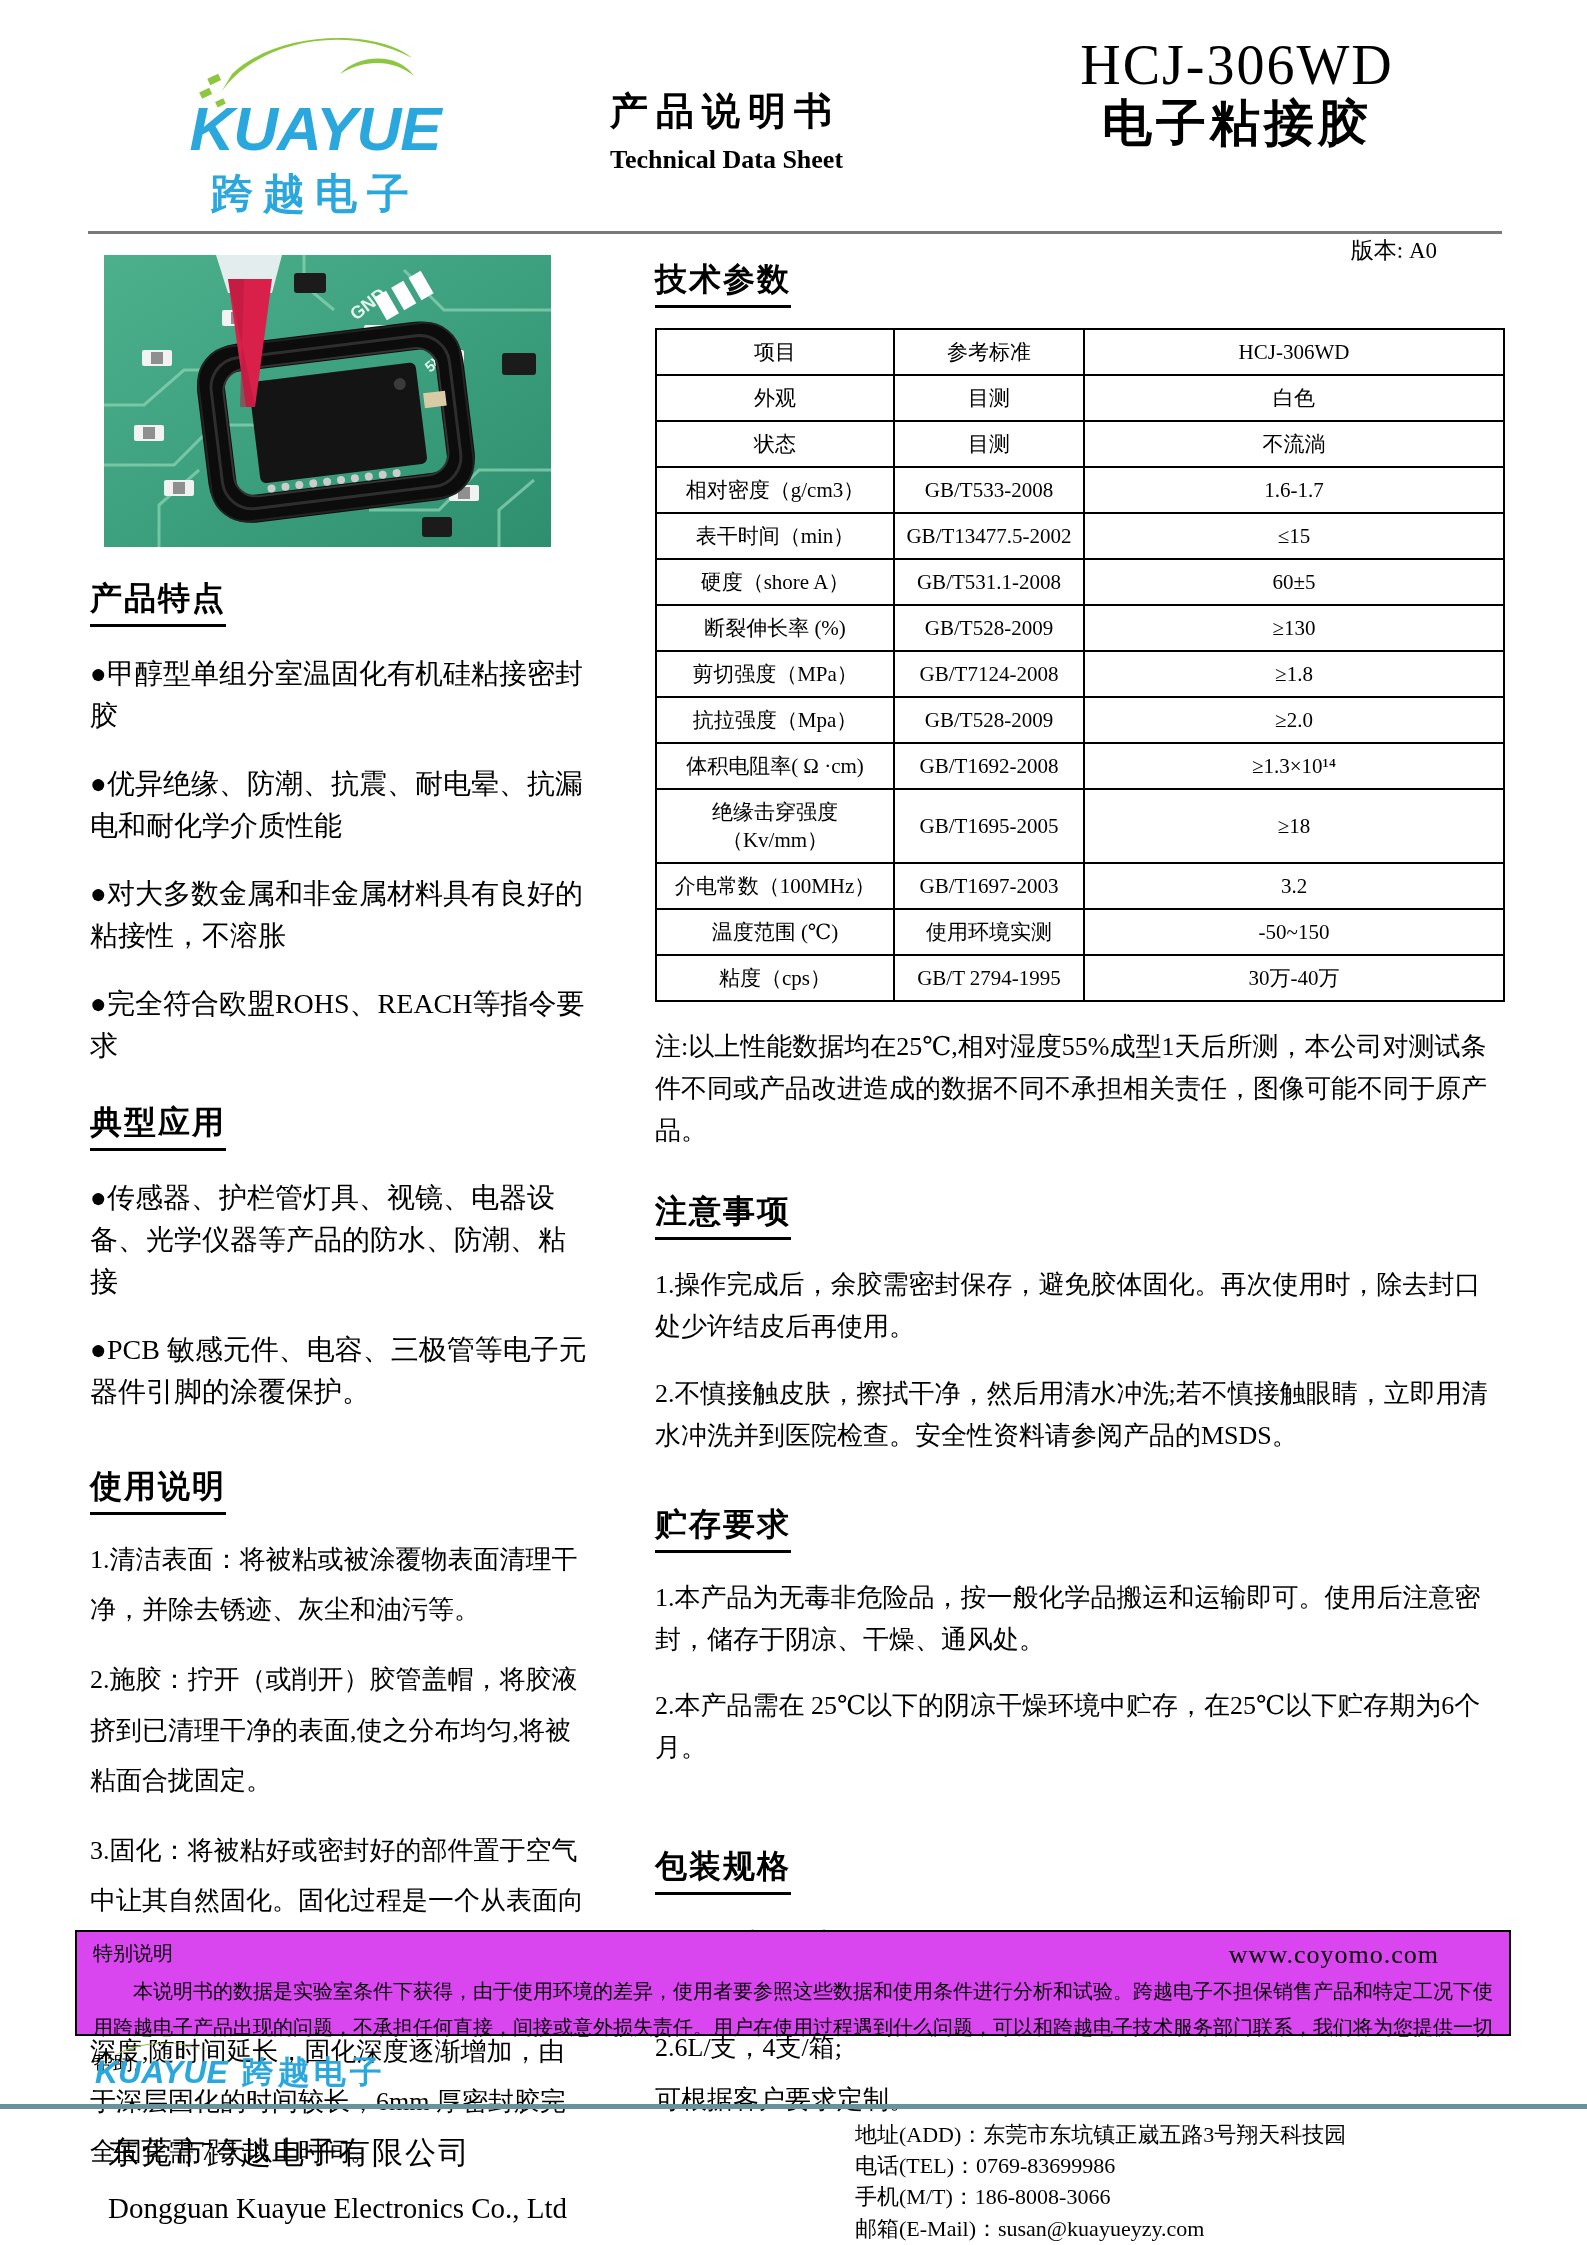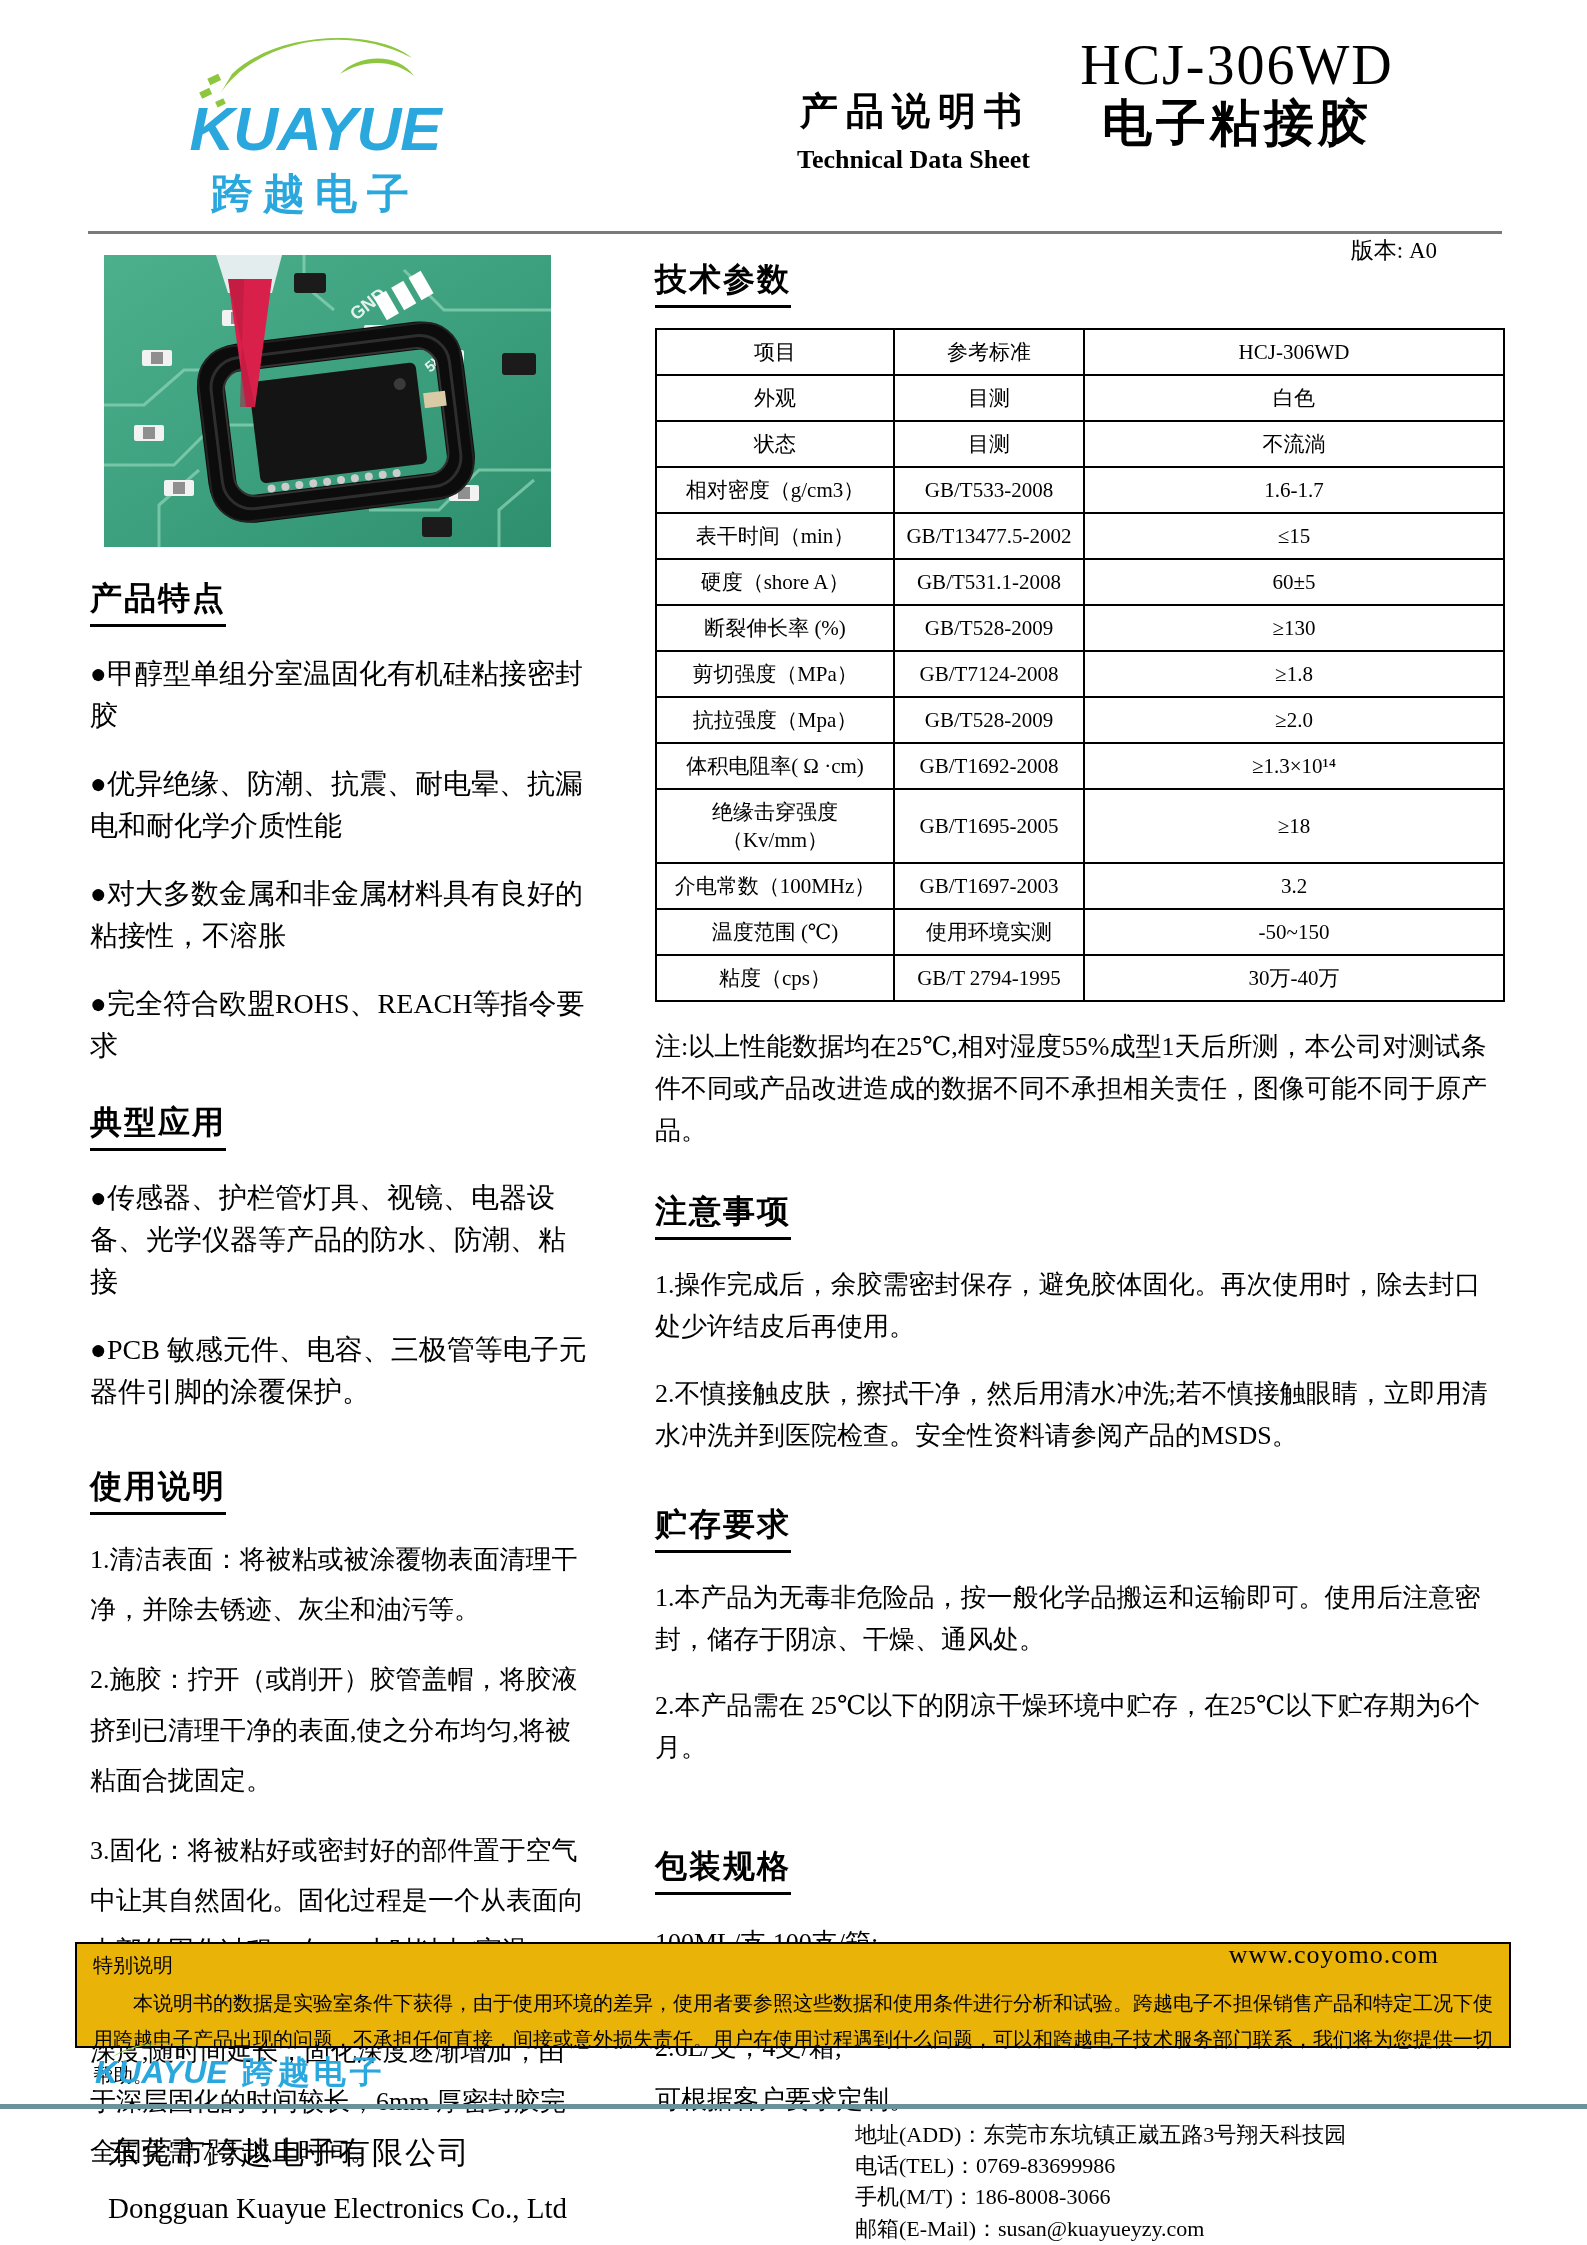--- a/index.html
+++ b/index.html
@@ -9,21 +9,21 @@
     overflow:hidden; margin:0 auto;
   }
   
   .header { position:absolute; top:28px; left:90px; right:90px; height:195px; }
   .logo { position:absolute; left:55px; top:0; width:340px; text-align:center; }
   .logo-swoosh { display:block; margin:0 auto -14px auto; }
   .logo-en { font-family:"Liberation Sans","DejaVu Sans",sans-serif;
              font-size:62px; font-weight:bold; font-style:italic; color:#2aa7dd;
              letter-spacing:-1px; line-height:1; }
   .logo-cn { font-size:42px; font-weight:bold; color:#2aa7dd; letter-spacing:10px; margin-top:6px; }
-  .doc-title { position:absolute; left:520px; top:58px; width:420px; text-align:right; }
+  .doc-title { position:absolute; left:520px; top:58px; width:420px; text-align:left; }
   .doc-title-cn { font-size:38px; font-weight:bold; letter-spacing:8px; }
   .doc-title-en { font-size:26px; font-weight:bold; margin-top:8px; }
   .product-title { position:absolute; right:40px; top:8px; width:440px; text-align:center; }
   .product-model { font-size:56px; letter-spacing:2px; line-height:1.05; }
   .product-name { font-size:50px; font-weight:bold; letter-spacing:4px; line-height:1.15; }
   .header-rule { position:absolute; top:231px; left:88px; right:85px; height:3px; background:#7a7a7a; }
   .version { position:absolute; top:235px; right:150px; font-size:23px; }
 
   
   .col-left  { position:absolute; left:90px;  top:255px; width:498px; }
@@ -46,21 +46,21 @@
 
   table.params { width:100%; border-collapse:collapse; table-layout:fixed; margin-top:20px; }
   table.params td { border:2px solid #000; text-align:center; vertical-align:middle;
                     font-size:21px; padding:8px 4px; height:27px; overflow:hidden; }
   .note { font-size:26px; line-height:1.62; margin:24px 0 0 0; }
   .paras p { font-size:26px; line-height:1.62; margin:24px 0; }
   .packs p { font-size:26px; line-height:1.7; margin:8px 0; }
 
   
   .special-box { position:absolute; left:75px; top:1930px; width:1436px; height:106px;
-                 border:2px solid #000; box-sizing:border-box; padding:8px 16px; background:#eab308;margin-top:12px; }
+                 border:2px solid #000; box-sizing:border-box; padding:8px 16px; background:#d946ef; }
   .sp-title { font-size:20px; }
   .sp-body  { font-size:20px; line-height:1.8; margin:6px 0 0 0; text-indent:2em; }
 
   
   .footer-logo { position:absolute; left:95px; top:2056px; height:46px; }
   .footer-logo .fl-inner { position:relative; display:flex; align-items:flex-end; gap:14px; }
   .fl-swoosh { position:absolute; left:2px; top:-16px; }
   .fl-en { font-family:"Liberation Sans","DejaVu Sans",sans-serif; font-size:32px;
            font-weight:bold; font-style:italic; color:#2aa7dd; line-height:1; }
   .fl-cn { font-size:32px; font-weight:bold; color:#2aa7dd; letter-spacing:4px; line-height:1; }

